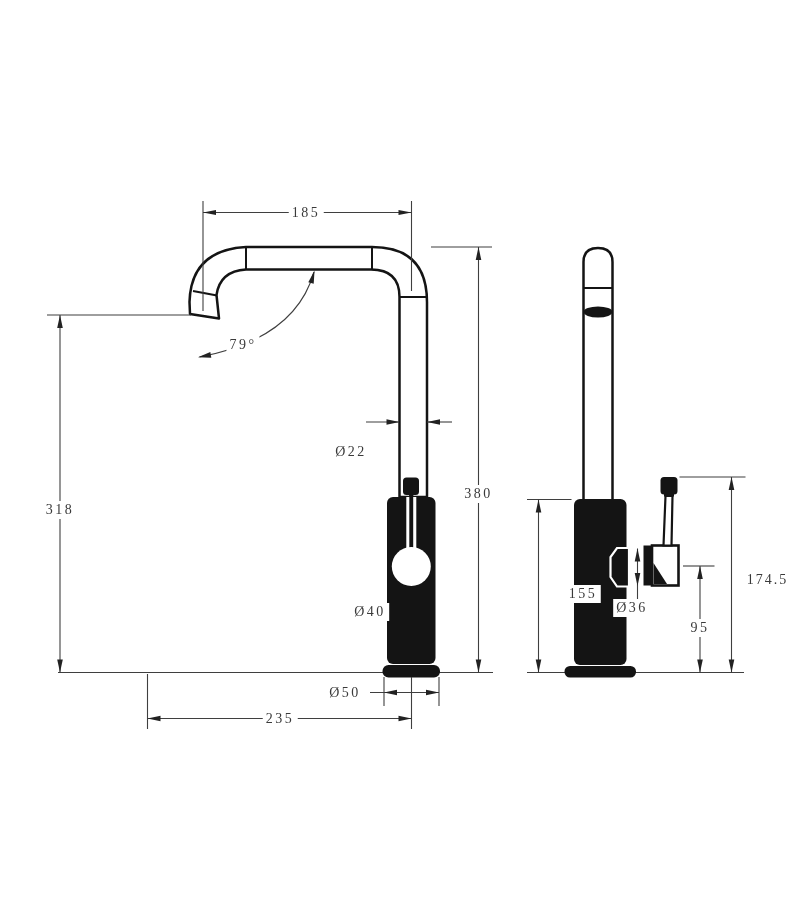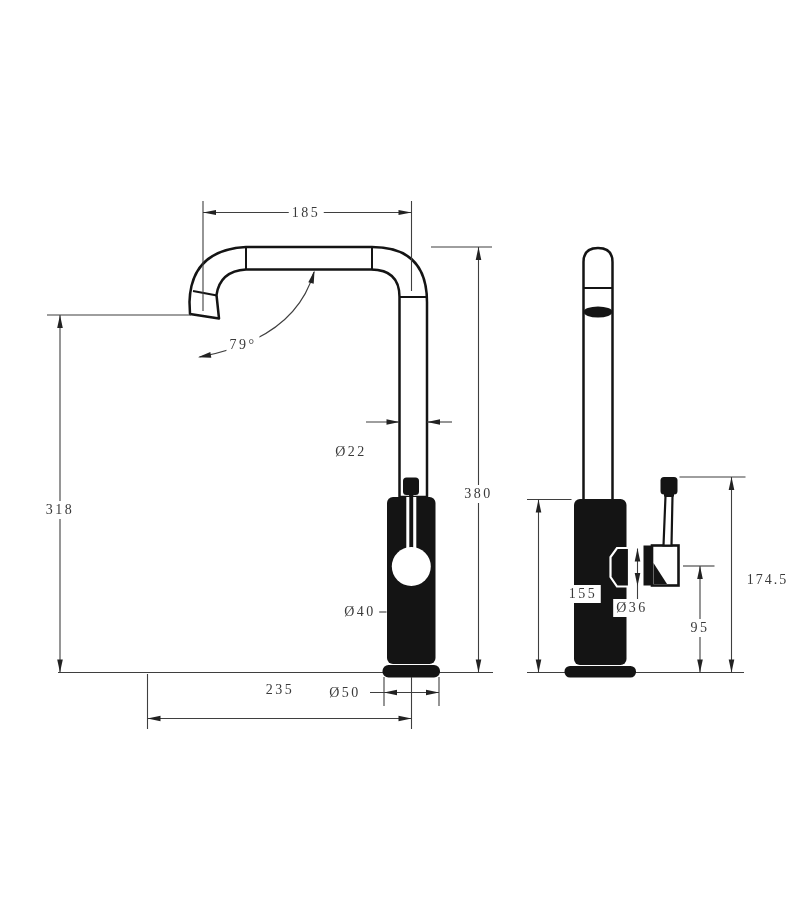--- a/index.html
+++ b/index.html
@@ -158,20 +158,20 @@
         <polygon points="731.5,672.5 728.7,659.5 734.3,659.5" fill="#222" stroke="none"></polygon>
       </g>
     </g>
   </svg>
 
   <div class="lbl" style="left:306px; top:212.5px;">185</div>
   <div class="lbl" style="left:243px; top:344.5px;">79°</div>
   <div class="lbl" style="left:351px; top:408px;margin-top:44px;">Ø22</div>
   <div class="lbl" style="left:478.5px; top:493.5px;">380</div>
   <div class="lbl" style="left:60px; top:509.5px;">318</div>
-  <div class="lbl" style="left:360px; top:612px;">Ø40</div>
+  <div class="lbl" style="left:370px; top:612px;">Ø40</div>
   <div class="lbl" style="left:345px; top:692.5px;">Ø50</div>
-  <div class="lbl" style="left:280px; top:690px;">235</div>
+  <div class="lbl" style="left:280px; top:719px;">235</div>
   <div class="lbl" style="left:539px; top:594px;margin-left:44px;">155</div>
   <div class="lbl" style="left:632px; top:607.5px;">Ø36</div>
   <div class="lbl" style="left:700px; top:628px;">95</div>
   <div class="lbl small" style="left:731.5px; top:579.5px;">174.5</div>
 </div>
 
 </body></html>

